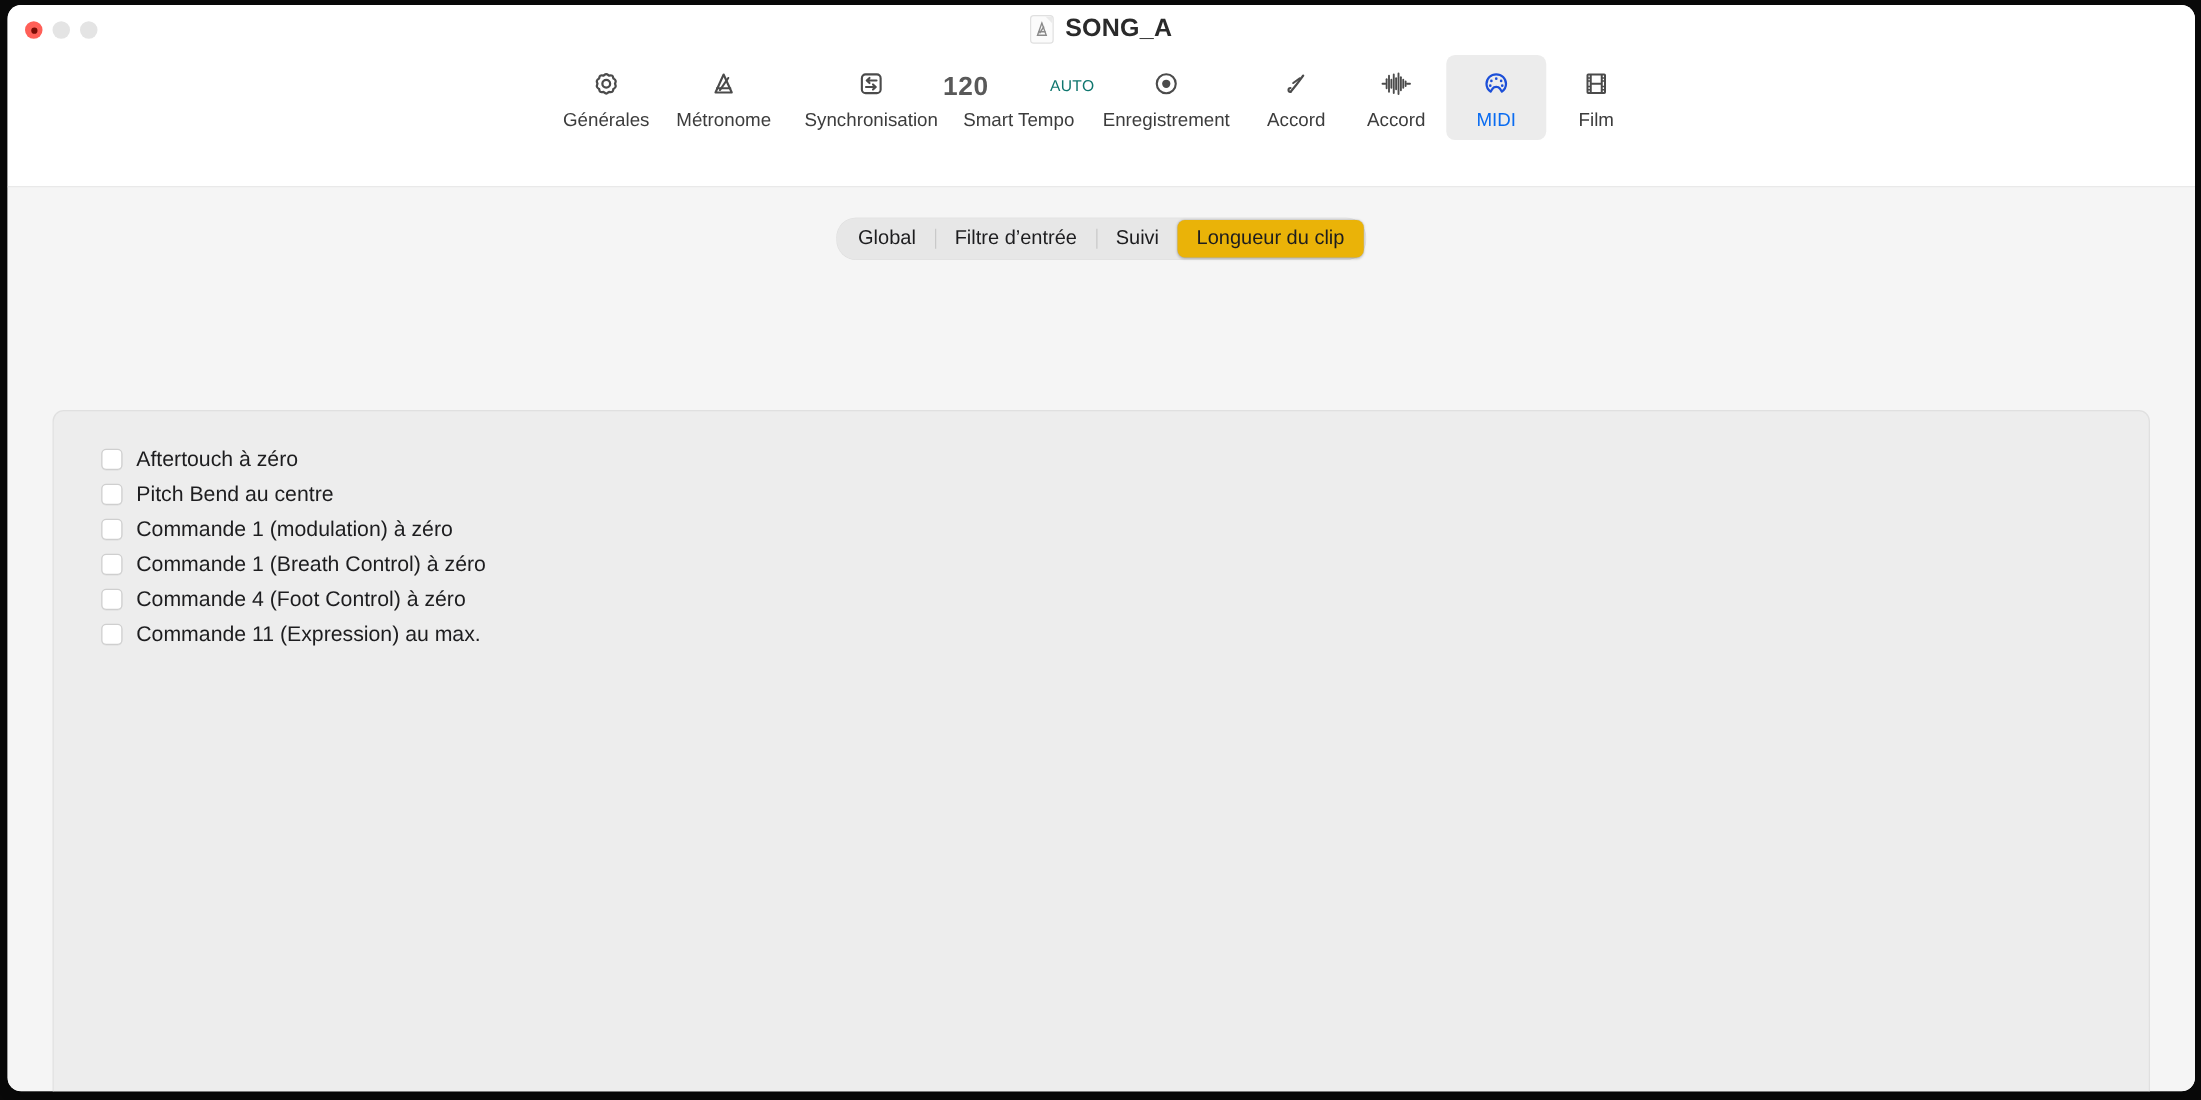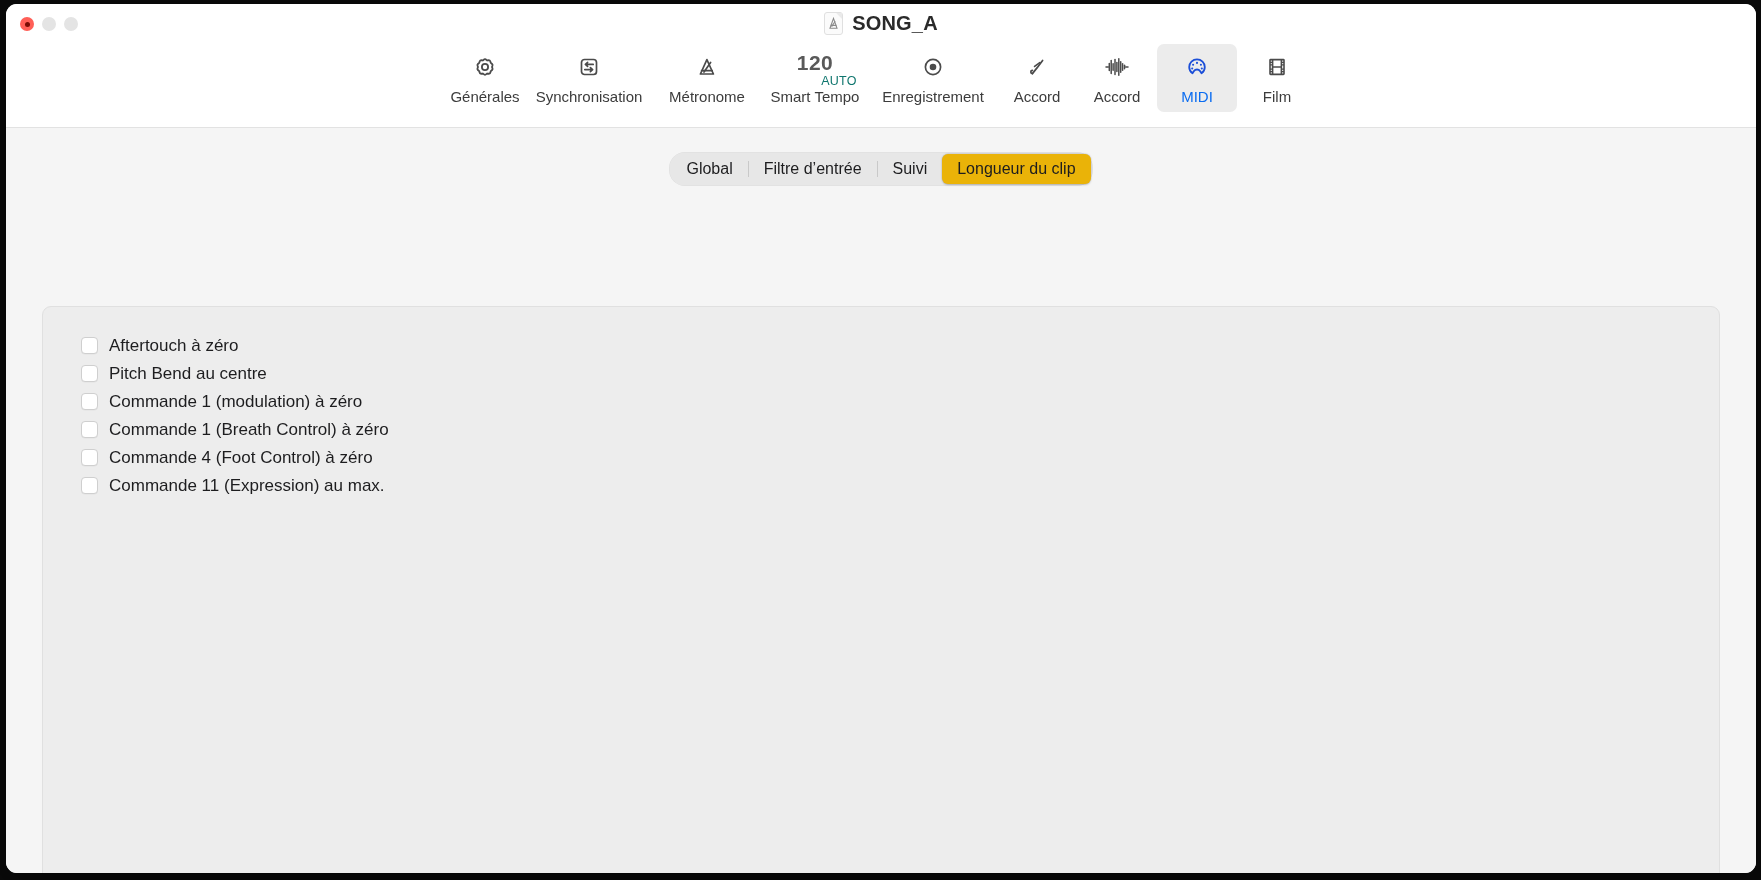--- a/index.html
+++ b/index.html
@@ -31,21 +31,21 @@
     border-radius: 11px;
     box-shadow: 0 8px 30px rgba(0,0,0,0.45);
     overflow: hidden;
     display: flex;
     flex-direction: column;
   }
 
   
   .titlebar {
     position: relative;
-    height: 124px;
+    height: 146px;
     background: #ffffff;
     border-bottom: 1px solid #e2e2e2;
     flex: none;
   }
 
   .traffic-lights {
     position: absolute;
     left: 14px;
     top: 13px;
     display: flex;
@@ -157,21 +157,21 @@
     letter-spacing: 0.5px;
   }
   .tempo-auto {
     font-size: 12.5px;
     color: #0f766e;
     line-height: 1.15;
     letter-spacing: 0.3px;
     margin-left: 48px;
   }
   .tb-icon.tempo {
-    flex-direction: column;
+    flex-direction: row;
     gap: 1px;
     height: 34px;
     justify-content: flex-start;
   }
 
   
   .content {
     flex: 1;
     background: #f5f5f5;
     position: relative;
@@ -283,40 +283,40 @@
         <div class="tb-item">
           <span class="tb-icon">
             <svg width="28" height="28" viewBox="0 0 28 28" fill="none" stroke="currentColor" stroke-width="1.8" stroke-linejoin="round">
               <path d="M14 4.2c1 0 1.6.9 2.2 1.3.7-.2 1.7-.5 2.5 0 .8.5.8 1.6 1 2.3.6.4 1.5.9 1.8 1.8.3.9-.3 1.7-.5 2.4.2.7.8 1.5.5 2.4-.3.9-1.2 1.4-1.8 1.8-.2.7-.2 1.8-1 2.3-.8.5-1.8.2-2.5 0-.6.4-1.2 1.3-2.2 1.3s-1.6-.9-2.2-1.3c-.7.2-1.7.5-2.5 0-.8-.5-.8-1.6-1-2.3-.6-.4-1.5-.9-1.8-1.8-.3-.9.3-1.7.5-2.4-.2-.7-.8-1.5-.5-2.4.3-.9 1.2-1.4 1.8-1.8.2-.7.2-1.8 1-2.3.8-.5 1.8-.2 2.5 0 .6-.4 1.2-1.3 2.2-1.3z"></path>
               <circle cx="14" cy="12" r="3.1"></circle>
             </svg>
           </span>
           <span class="tb-label">Générales</span>
         </div>
 
+        <div class="tb-item mid">
+          <span class="tb-icon">
+            <svg width="28" height="28" viewBox="0 0 28 28" fill="none" stroke="currentColor" stroke-width="1.7" stroke-linecap="round" stroke-linejoin="round">
+              <path d="M13.9 4.6 20.4 19H7.4z"></path>
+              <line x1="8.6" y1="15.6" x2="19.2" y2="15.6"></line>
+              <line x1="17.6" y1="7.4" x2="11" y2="17"></line>
+            </svg>
+          </span>
+          <span class="tb-label">Métronome</span>
+        </div>
+
         <div class="tb-item wide">
           <span class="tb-icon">
             <svg width="28" height="28" viewBox="0 0 28 28" fill="none" stroke="currentColor" stroke-width="1.7" stroke-linecap="round" stroke-linejoin="round">
               <rect x="6.5" y="4.5" width="15" height="15" rx="3"></rect>
               <path d="M18.2 9.4H10.6M12.6 7.4 10.4 9.4l2.2 2"></path>
               <path d="M9.8 14.6h7.6M15.4 12.6l2.2 2-2.2 2"></path>
             </svg>
           </span>
           <span class="tb-label">Synchronisation</span>
-        </div>
-
-        <div class="tb-item mid">
-          <span class="tb-icon">
-            <svg width="28" height="28" viewBox="0 0 28 28" fill="none" stroke="currentColor" stroke-width="1.7" stroke-linecap="round" stroke-linejoin="round">
-              <path d="M13.9 4.6 20.4 19H7.4z"></path>
-              <line x1="8.6" y1="15.6" x2="19.2" y2="15.6"></line>
-              <line x1="17.6" y1="7.4" x2="11" y2="17"></line>
-            </svg>
-          </span>
-          <span class="tb-label">Métronome</span>
         </div>
 
         <div class="tb-item mid">
           <span class="tb-icon tempo">
             <span class="tempo-num">120</span>
             <span class="tempo-auto">AUTO</span>
           </span>
           <span class="tb-label">Smart Tempo</span>
         </div>
 

